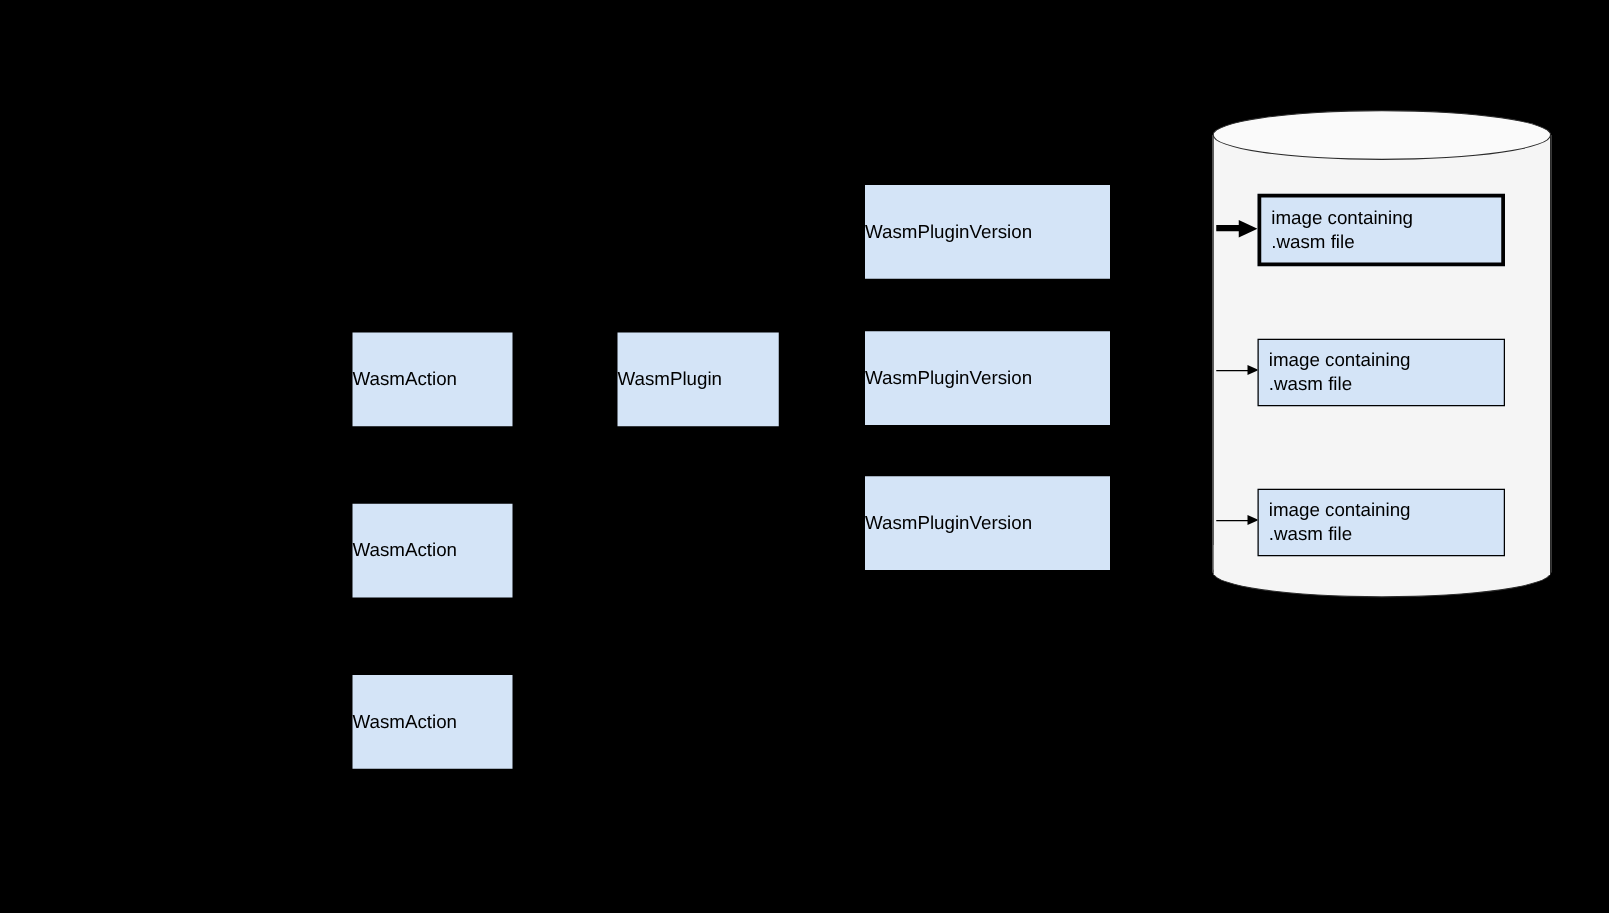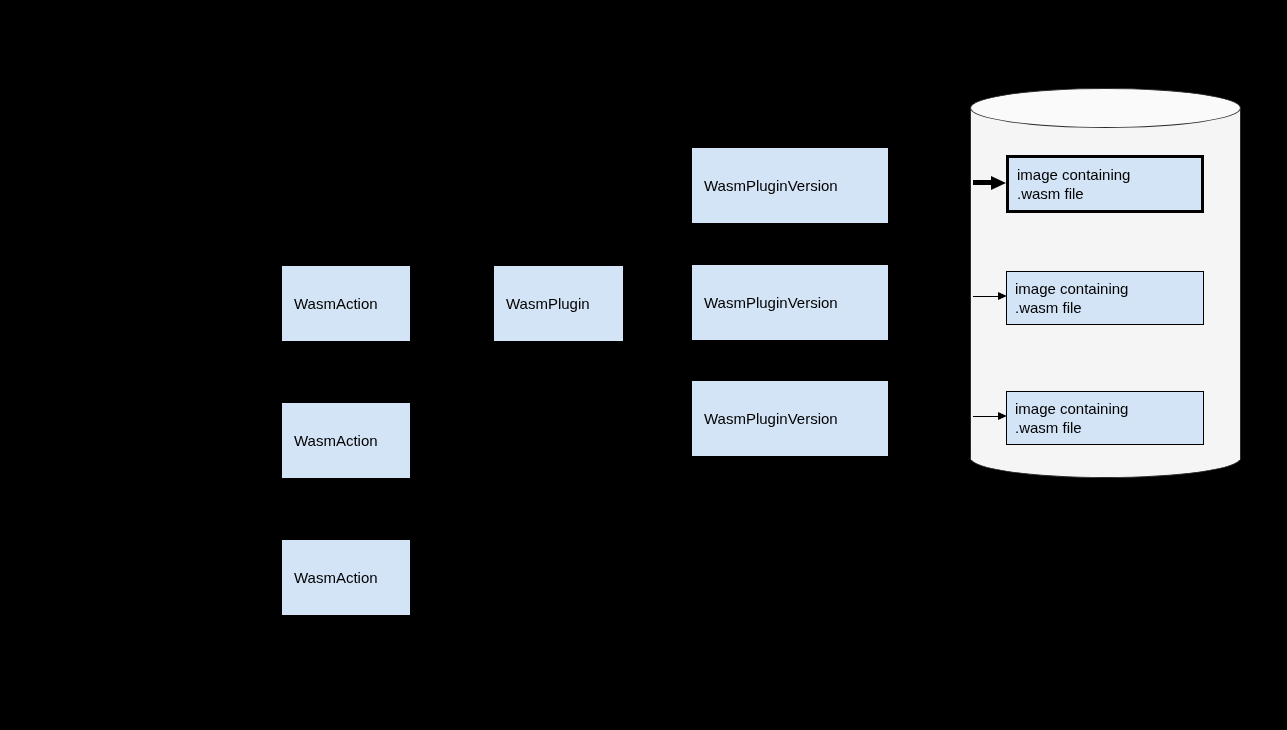--- a/index.html
+++ b/index.html
@@ -18,21 +18,21 @@
   }
   .node {
     position: absolute;
     background: #d4e4f7;
     box-sizing: border-box;
     display: flex;
     align-items: center;
     color: #000000;
     font-size: 15px;
     line-height: 1.28;
-    padding-left: 12px;
+    padding-left: 0;
     white-space: pre-line;
   }
   .node.plain {
     border: none;
   }
   .node.thin-border {
     border: 1px solid #000000;
   }
   .node.thick-border {
     border: 3px solid #000000;

